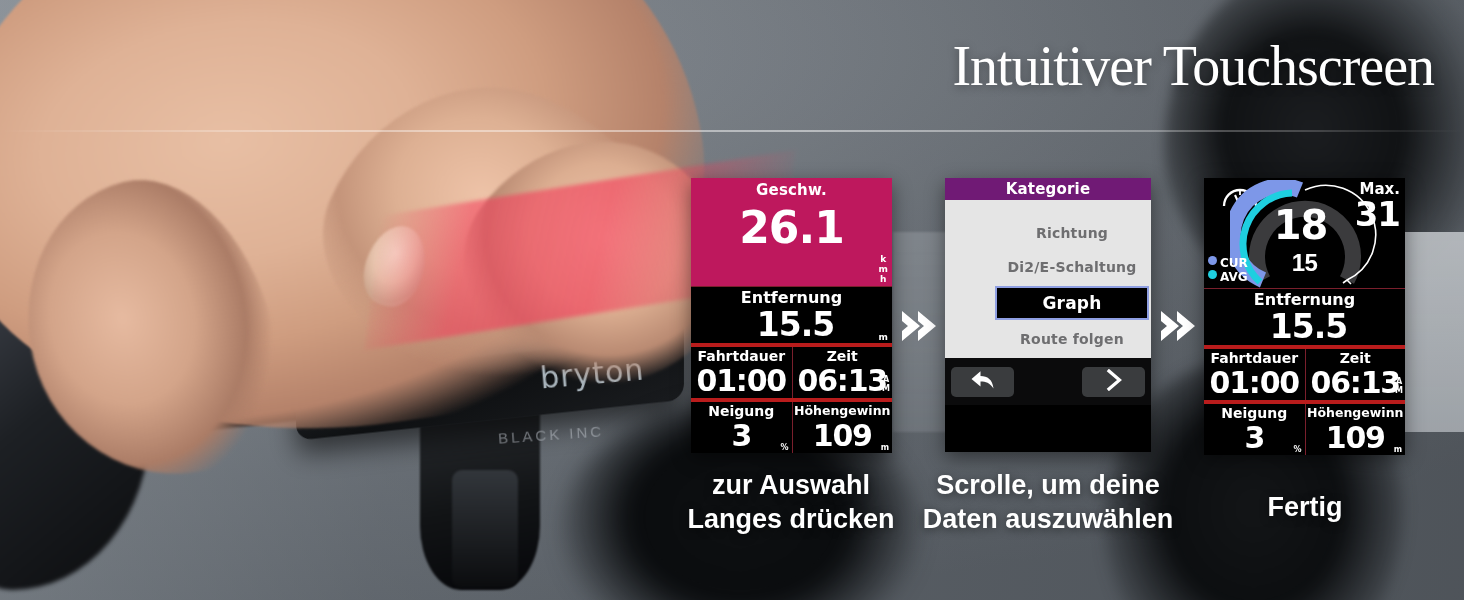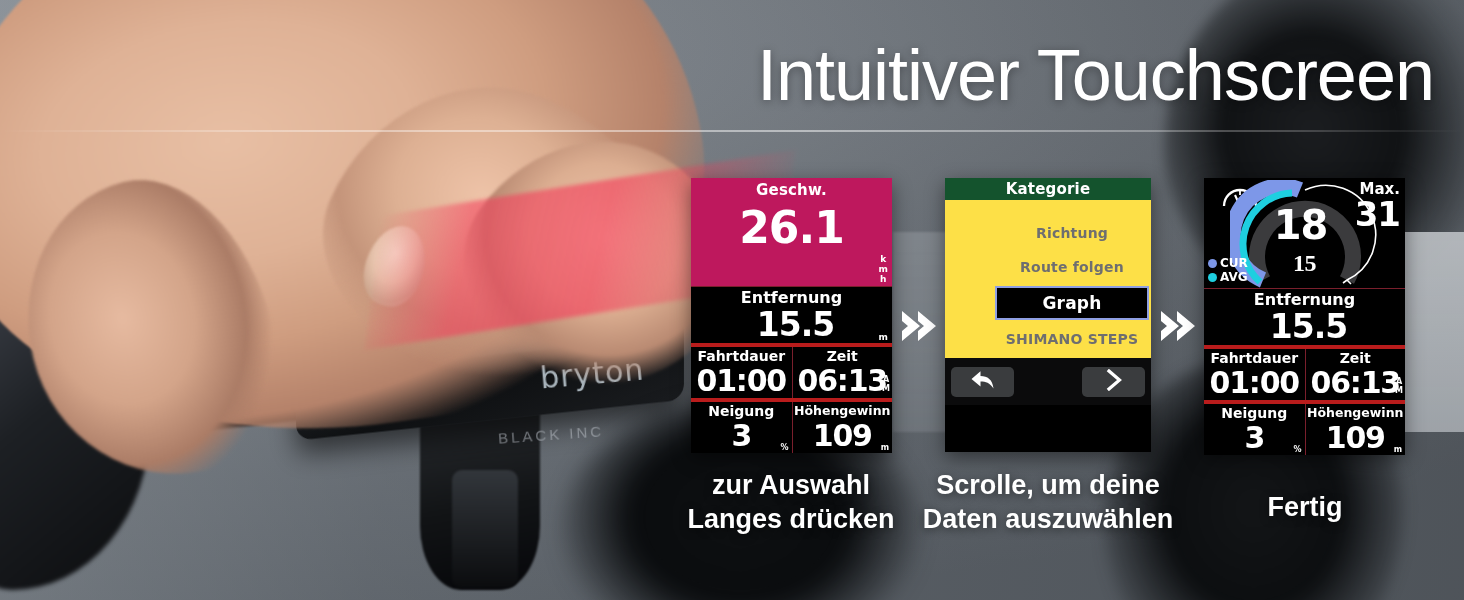--- a/index.html
+++ b/index.html
@@ -179,39 +179,39 @@
   
   .divider {
     position: absolute; left: 0; top: 130px; width: 1464px; height: 2px;
     background: linear-gradient(90deg, rgba(255,255,255,0) 0%, rgba(255,255,255,0.38) 22%, rgba(255,255,255,0.5) 55%, rgba(255,255,255,0.22) 88%, rgba(255,255,255,0) 100%);
   }
 
   
   .headline {
     position: absolute; right: 30px; top: 34px;
     color: #ffffff;
-    font-family: Liberation Sans, sans-serif;
-    font-size: 72px; font-weight: 400;
+    font-family: Liberation Serif, serif;
+    font-size: 56px; font-weight: 400;
     letter-spacing: -1px;
     white-space: nowrap;
     text-shadow: 0 2px 10px rgba(0,0,0,0.35);
   }
 
   
   .screen {
     position: absolute;
     background: #000;
     box-shadow: 0 6px 18px rgba(0,0,0,0.45);
   }
   #screen1 { left: 691px; top: 178px; width: 201px; height: 274px; }
   #screen2 { left: 945px; top: 178px; width: 206px; height: 274px; }
   #screen3 { left: 1204px; top: 178px; width: 201px; height: 274px; }
 
   .hdr-red {
-    width: 100%; background: #14532d;
+    width: 100%; background: #701a75;
     color: #fff; text-align: center;
     font-size: 15px; font-weight: 700;
     font-family: "DejaVu Sans", sans-serif;
     line-height: 22px; height: 22px;
     letter-spacing: 0.2px;
   }
 
   
   .speed-block {
     position: relative; background: #be185d;
@@ -277,21 +277,21 @@
   }
   .c-unit {
     position: absolute; right: 3px; bottom: 1px;
     color: #fff; font-size: 8px; font-weight: 700;
     line-height: 9px; text-align: center;
     font-family: "DejaVu Sans", sans-serif;
   }
   .c-unit.ampm { bottom: 5px; right: 2px; line-height: 9px; }
 
   
-  .list-area { background: #fde047; height: 205px; position: relative; padding-top: 16px; padding-left: 48px; }
+  .list-area { background: #e5e5e5; height: 205px; position: relative; padding-top: 16px; padding-left: 48px; }
   .list-item {
     text-align: center;
     font-family: "DejaVu Sans", sans-serif;
     font-size: 14px; font-weight: 700;
     color: #6e6e70;
     line-height: 34px; height: 34px;
     letter-spacing: 0.2px;
   }
   .list-item.selected {
     color: #ffffff; font-size: 17px;
@@ -321,33 +321,33 @@
     font-family: "DejaVu Sans", sans-serif; font-weight: 700;
   }
   .gauge-max .mx-l { font-size: 15px; line-height: 16px; }
   .gauge-max .mx-v { font-size: 34px; line-height: 34px; letter-spacing: -1px; }
   .gauge-legend {
     position: absolute; left: 4px; bottom: 4px;
     font-family: "DejaVu Sans", sans-serif;
     font-size: 12px; font-weight: 700; color: #fff;
     line-height: 14px;
   }
-  .lg-row { display: flex; align-items: center; gap: 3px; }
+  .lg-row { display: flex; align-items: flex-start; gap: 3px; }
   .dot { width: 9px; height: 9px; border-radius: 50%; display: inline-block; }
   .gauge-center-num {
     position: absolute; left: 0; right: 8px; top: 26px;
     text-align: center; color: #fff;
     font-family: "DejaVu Sans", sans-serif;
     font-size: 40px; font-weight: 700; line-height: 42px;
     letter-spacing: -1px;
   }
   .gauge-sub-num {
     position: absolute; left: 0; right: 0; top: 72px;
     text-align: center; color: #fff;
-    font-family: Liberation Serif, serif;
+    font-family: Liberation Sans, sans-serif;
     font-size: 24px; font-weight: 700; line-height: 26px;
     letter-spacing: -0.5px;
   }
   .gauge-svg { position: absolute; left: 50%; transform: translateX(-50%); top: 2px; }
   .speedo-icon { position: absolute; left: 18px; top: 6px; }
 
   
   .caption {
     position: absolute;
     color: #fff; text-align: center;
@@ -449,22 +449,23 @@
     <svg width="46" height="46" viewBox="0 0 46 46" aria-hidden="true">
       <path d="M6 8 L24 23 L6 38 L6 28 L12 23 L6 18 Z" fill="#ffffff"></path>
       <path d="M22 8 L40 23 L22 38 L22 28 L28 23 L22 18 Z" fill="#ffffff"></path>
     </svg>
   </div>
 
   <div class="screen" id="screen2">
     <div class="hdr-red">Kategorie</div>
     <div class="list-area">
       <div class="list-item">Richtung</div>
+      <div class="list-item">Di2/E-Schaltung</div>
+      <div class="list-item selected">Graph</div>
       <div class="list-item">Route folgen</div>
-      <div class="list-item selected">Graph</div>
       <div class="list-item">SHIMANO STEPS</div>
 
       <div class="btn-bar">
         <div class="sbtn">
           <span>
             <svg width="26" height="22" viewBox="0 0 26 22" aria-hidden="true">
               <path d="M10.5 2.2 L10.5 7.0 C17.5 7.0 22.5 10.5 23.5 19.5 C19.5 13.8 16.0 12.6 10.5 12.6 L10.5 17.6 L1.5 9.9 Z" fill="#ffffff"></path>
             </svg>
           </span>
         </div>

